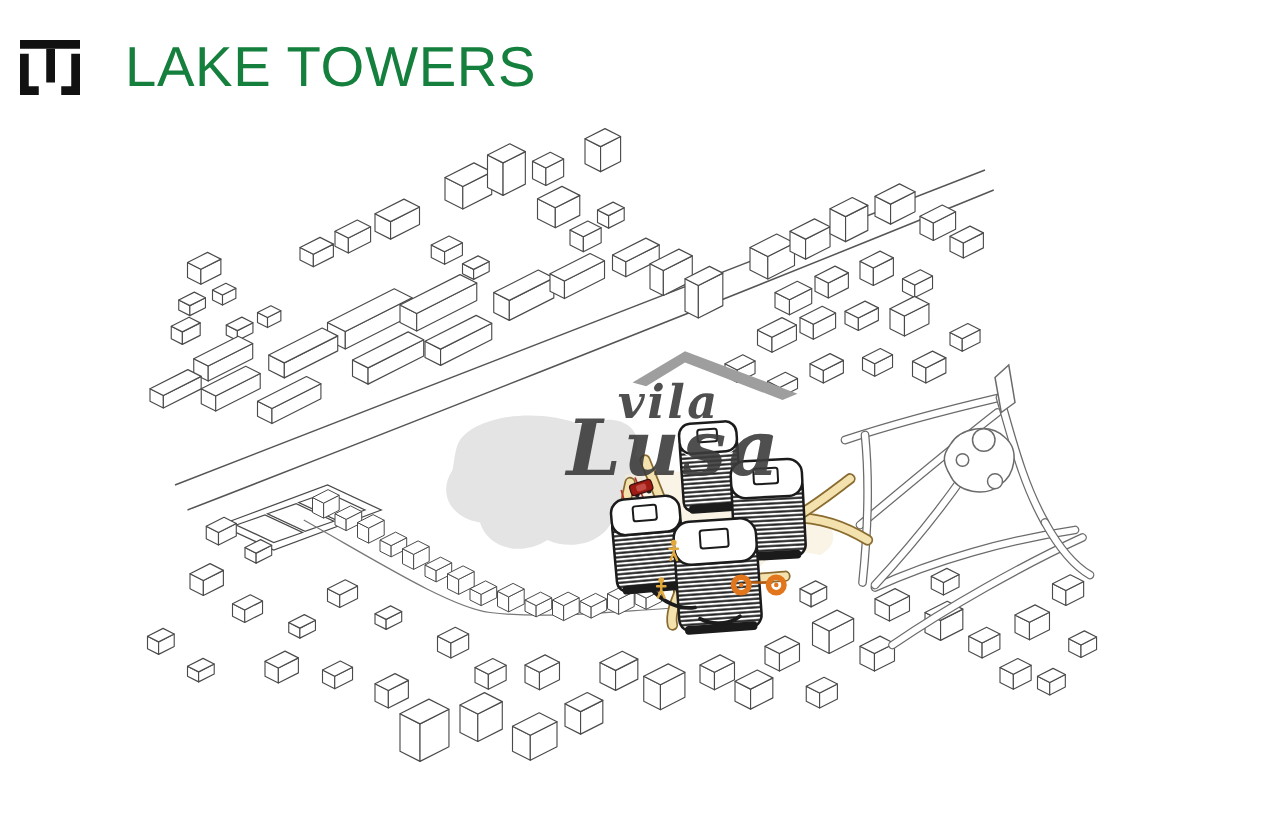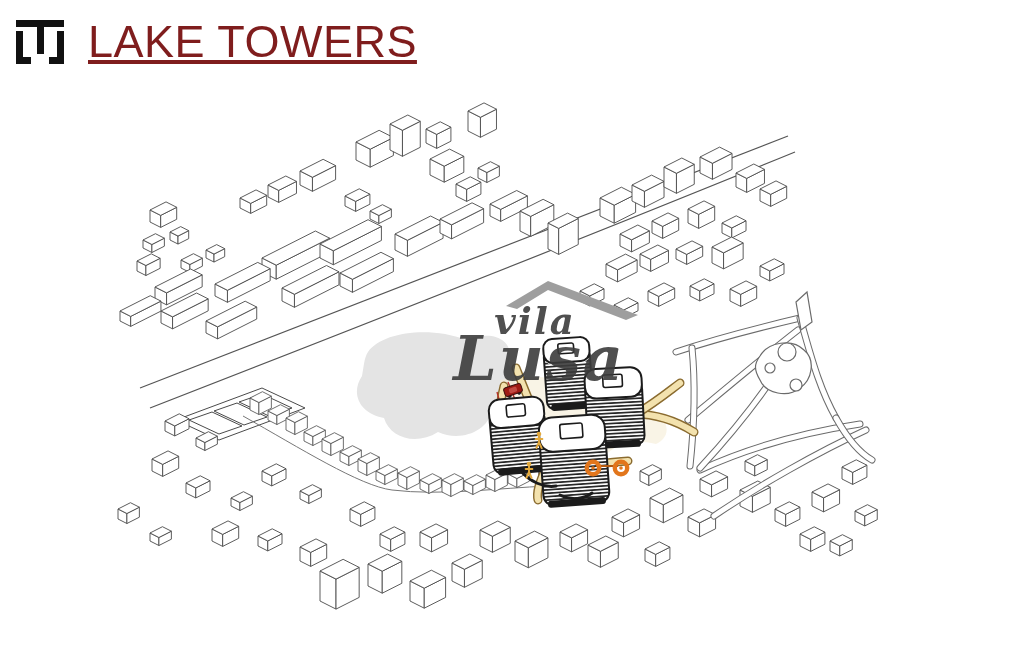--- a/index.html
+++ b/index.html
@@ -1,20 +1,20 @@
 <!DOCTYPE html>
 <html><head>
 <meta charset="utf-8">
 <style>
   html,body{margin:0;padding:0;background:#ffffff;}
   .stage{position:relative;width:1023px;height:669px;background:#fff;overflow:hidden;
          font-family:"Liberation Sans",sans-serif;}
   .brand{position:absolute;top:14px;left:14px;display:flex;align-items:center;gap:18px;z-index:30;}
-  .brand h1{margin:4px;font-size:45px;line-height:48px;font-weight:500;letter-spacing:.5px;color:#7f1d1d;
-            font-family:"Liberation Sans",sans-serif;text-decoration:underline;}
+  .brand h1{margin:16px;font-size:45px;line-height:48px;font-weight:500;letter-spacing:.5px;color:#15803d;
+            font-family:"Liberation Sans",sans-serif;}
   .logo{display:block;}
   .map-svg{position:absolute;left:0;top:0;width:1023px;height:669px;z-index:5;}
   .watermark{position:absolute;left:0;top:0;width:1023px;height:669px;z-index:20;pointer-events:none;}
   .wm-roof{position:absolute;left:500px;top:276px;}
   .wm-line1{position:absolute;left:480px;top:299px;width:110px;text-align:center;
             font-family:"DejaVu Serif","Liberation Serif",serif;font-style:italic;font-weight:bold;
             font-size:37px;color:#3c3c3c;opacity:.9;letter-spacing:2px;}
   .wm-line2{position:absolute;left:415px;top:322px;width:210px;text-align:right;
             font-family:"DejaVu Serif","Liberation Serif",serif;font-style:italic;font-weight:bold;
             font-size:62px;color:#3c3c3c;opacity:.9;letter-spacing:2px;}

